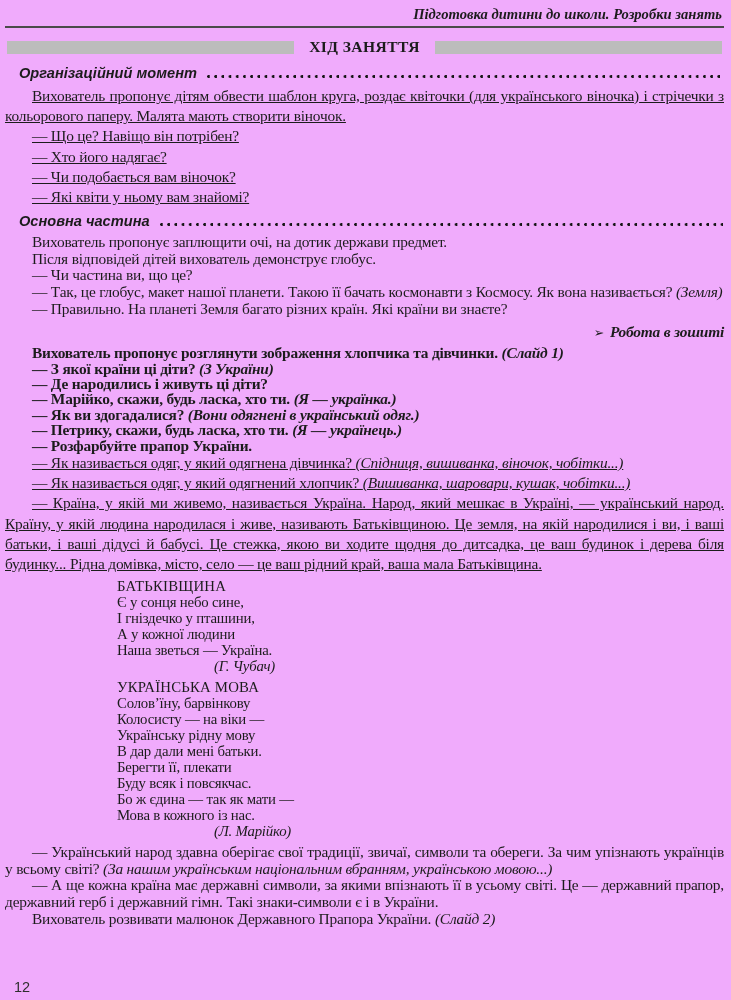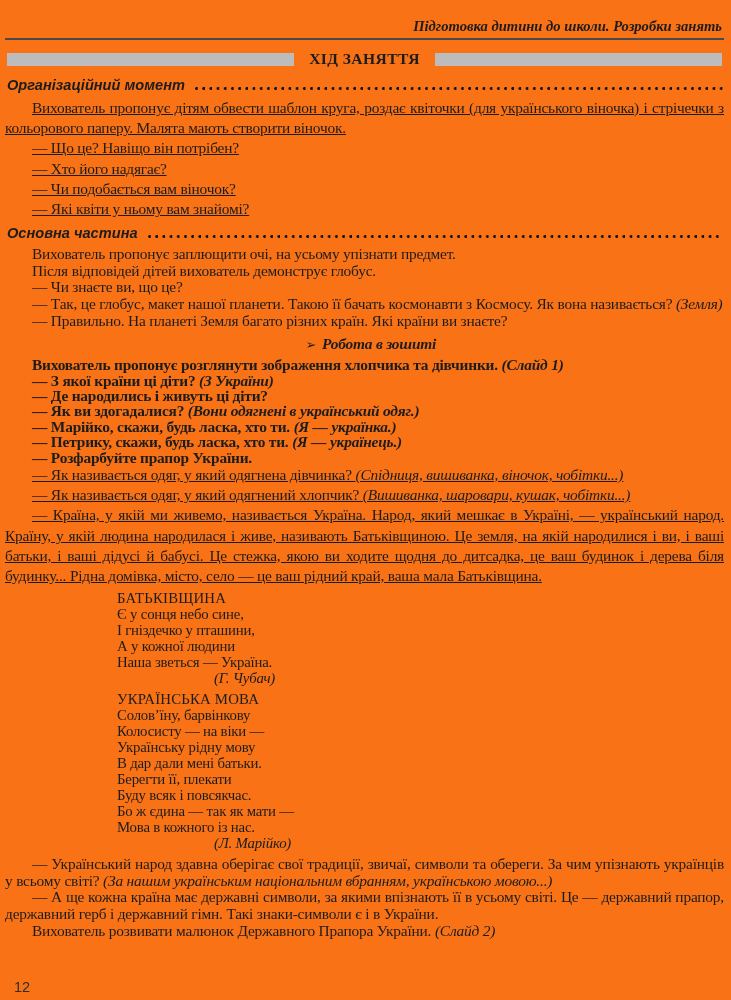--- a/index.html
+++ b/index.html
@@ -1,25 +1,25 @@
 <!DOCTYPE html>
 <html lang="uk"><head>
 <meta charset="utf-8">
 <style>
   html,body{margin:0;padding:0;background:#e8e8e8;}
   .page{
     position:relative;
     width:731px;height:1000px;
     margin:0 auto;
-    background:#f97316;
+    background:#f0abfc;
     color:#1c1c1c;
     font-family:"Liberation Serif","DejaVu Serif",serif;
     overflow:hidden;
     box-sizing:border-box;
-    padding:16px 7px 0 5px;
+    padding:4px 7px 0 5px;
   }
   .running{
     text-align:right;
     font-style:italic;
     font-weight:bold;
     font-size:14.6px;
     line-height:17px;
     padding:2px 2px 1px 0;
   }
   .rule{border-bottom:2px solid #4a4a4a;margin:2px 0 0;}
@@ -33,21 +33,21 @@
     white-space:nowrap;
   }
   .section{
     display:flex;
     align-items:flex-end;
     font-family:"Liberation Sans","DejaVu Sans",sans-serif;
     font-weight:bold;
     font-style:italic;
     font-size:14.6px;
     line-height:18px;
-    margin:5px 0 4px 0;
+    margin:5px 0 4px 12px;
     padding-left:2px;
   }
   .section .leader{
     flex:1;
     height:3px;
     margin:0 1px 4px 10px;
     background-image:radial-gradient(circle at 1.5px 1.5px,#151515 1.25px,transparent 1.6px);
     background-size:7.2px 3px;
     background-repeat:repeat-x;
   }
@@ -60,21 +60,21 @@
   }
   .lh-a{line-height:20.2px;text-decoration:underline;}
   .lh-b{line-height:15.4px;font-weight:bold;}
   .lh-c{line-height:16.6px;}
   .it{font-style:italic;}
   .subhead{
     font-weight:bold;
     font-style:italic;
     font-size:15.4px;
     line-height:19px;
-    text-align:center;
+    text-align:right;
     text-indent:13px;
     margin:5px 0 3px 0;
   }
   .subhead .mk{
     font-family:"DejaVu Sans",sans-serif;
     font-style:normal;
     font-size:12.5px;
     margin-right:6px;
   }
   .poem{
@@ -111,31 +111,31 @@
       </div>
       <p class="lh-a"><span>Вихователь пропонує дітям обвести шаблон круга, роздає квіточки (для українського віночка) і стрічечки з кольорового паперу. Малята мають створити віночок.</span></p>
       <p class="lh-a"><span>— Що це? Навіщо він потрібен?</span></p>
       <p class="lh-a"><span>— Хто його надягає?</span></p>
       <p class="lh-a"><span>— Чи подобається вам віночок?</span></p>
       <p class="lh-a"><span>— Які квіти у ньому вам знайомі?</span></p>
       <div class="section">
         <span class="st">Основна частина</span>
         <span class="leader"></span>
       </div>
-      <p class="lh-c"><span>Вихователь пропонує заплющити очі, на усьому упізнати предмет.</span></p>
+      <p class="lh-c"><span>Вихователь пропонує заплющити очі, на дотик держави предмет.</span></p>
       <p class="lh-c"><span>Після відповідей дітей вихователь демонструє глобус.</span></p>
-      <p class="lh-c"><span>— Чи знаєте ви, що це?</span></p>
+      <p class="lh-c"><span>— Чи частина ви, що це?</span></p>
       <p class="lh-c"><span>— Так, це глобус, макет нашої планети. Такою її бачать космонавти з Космосу. Як вона називається? </span><span class="it">(Земля)</span></p>
       <p class="lh-c"><span>— Правильно. На планеті Земля багато різних країн. Які країни ви знаєте?</span></p>
       <p class="subhead"><span class="mk">➢</span><span>Робота в зошиті</span></p>
       <p class="lh-b"><span>Вихователь пропонує розглянути зображення хлопчика та дівчинки. </span><span class="it">(Слайд 1)</span></p>
       <p class="lh-b"><span>— З якої країни ці діти? </span><span class="it">(З України)</span></p>
       <p class="lh-b"><span>— Де народились і живуть ці діти?</span></p>
+      <p class="lh-b"><span>— Марійко, скажи, будь ласка, хто ти. </span><span class="it">(Я — українка.)</span></p>
       <p class="lh-b"><span>— Як ви здогадалися? </span><span class="it">(Вони одягнені в український одяг.)</span></p>
-      <p class="lh-b"><span>— Марійко, скажи, будь ласка, хто ти. </span><span class="it">(Я — українка.)</span></p>
       <p class="lh-b"><span>— Петрику, скажи, будь ласка, хто ти. </span><span class="it">(Я — українець.)</span></p>
       <p class="lh-b"><span>— Розфарбуйте прапор України.</span></p>
       <p class="lh-a"><span>— Як називається одяг, у який одягнена дівчинка? </span><span class="it">(Спідниця, вишиванка, віночок, чобітки...)</span></p>
       <p class="lh-a"><span>— Як називається одяг, у який одягнений хлопчик? </span><span class="it">(Вишиванка, шаровари, кушак, чобітки...)</span></p>
       <p class="lh-a"><span>— Країна, у якій ми живемо, називається Україна. Народ, який мешкає в Україні, — український народ. Країну, у якій людина народилася і живе, називають Батьківщиною. Це земля, на якій народилися і ви, і ваші батьки, і ваші дідусі й бабусі. Це стежка, якою ви ходите щодня до дитсадка, це ваш будинок і дерева біля будинку... Рідна домівка, місто, село — це ваш рідний край, ваша мала Батьківщина.</span></p>
       <div class="poem">
         <div class="pt">БАТЬКІВЩИНА</div>
         <div class="pl">Є у сонця небо сине,</div>
         <div class="pl">І гніздечко у пташини,</div>
         <div class="pl">А у кожної людини</div>

